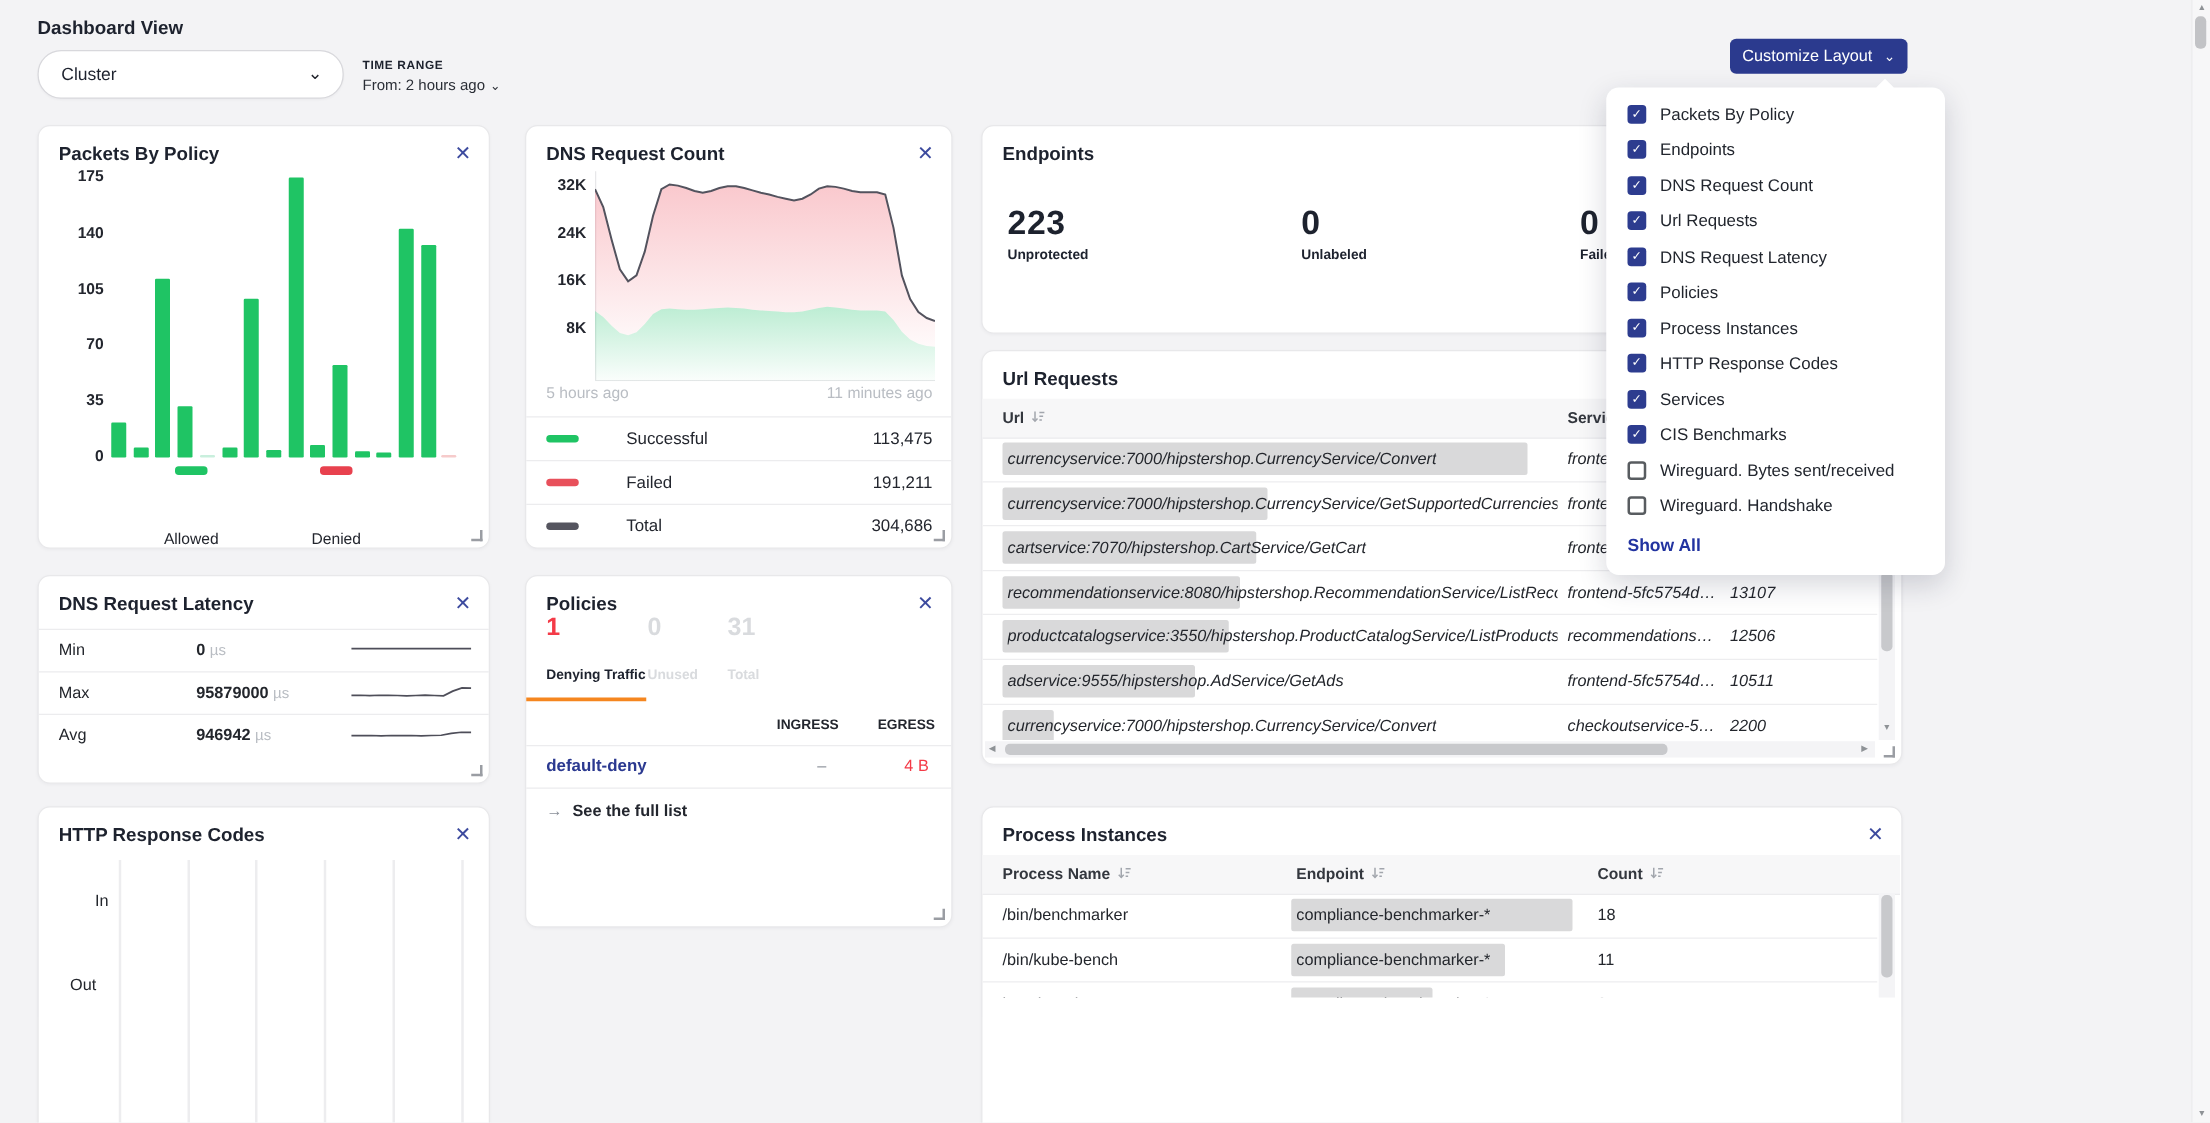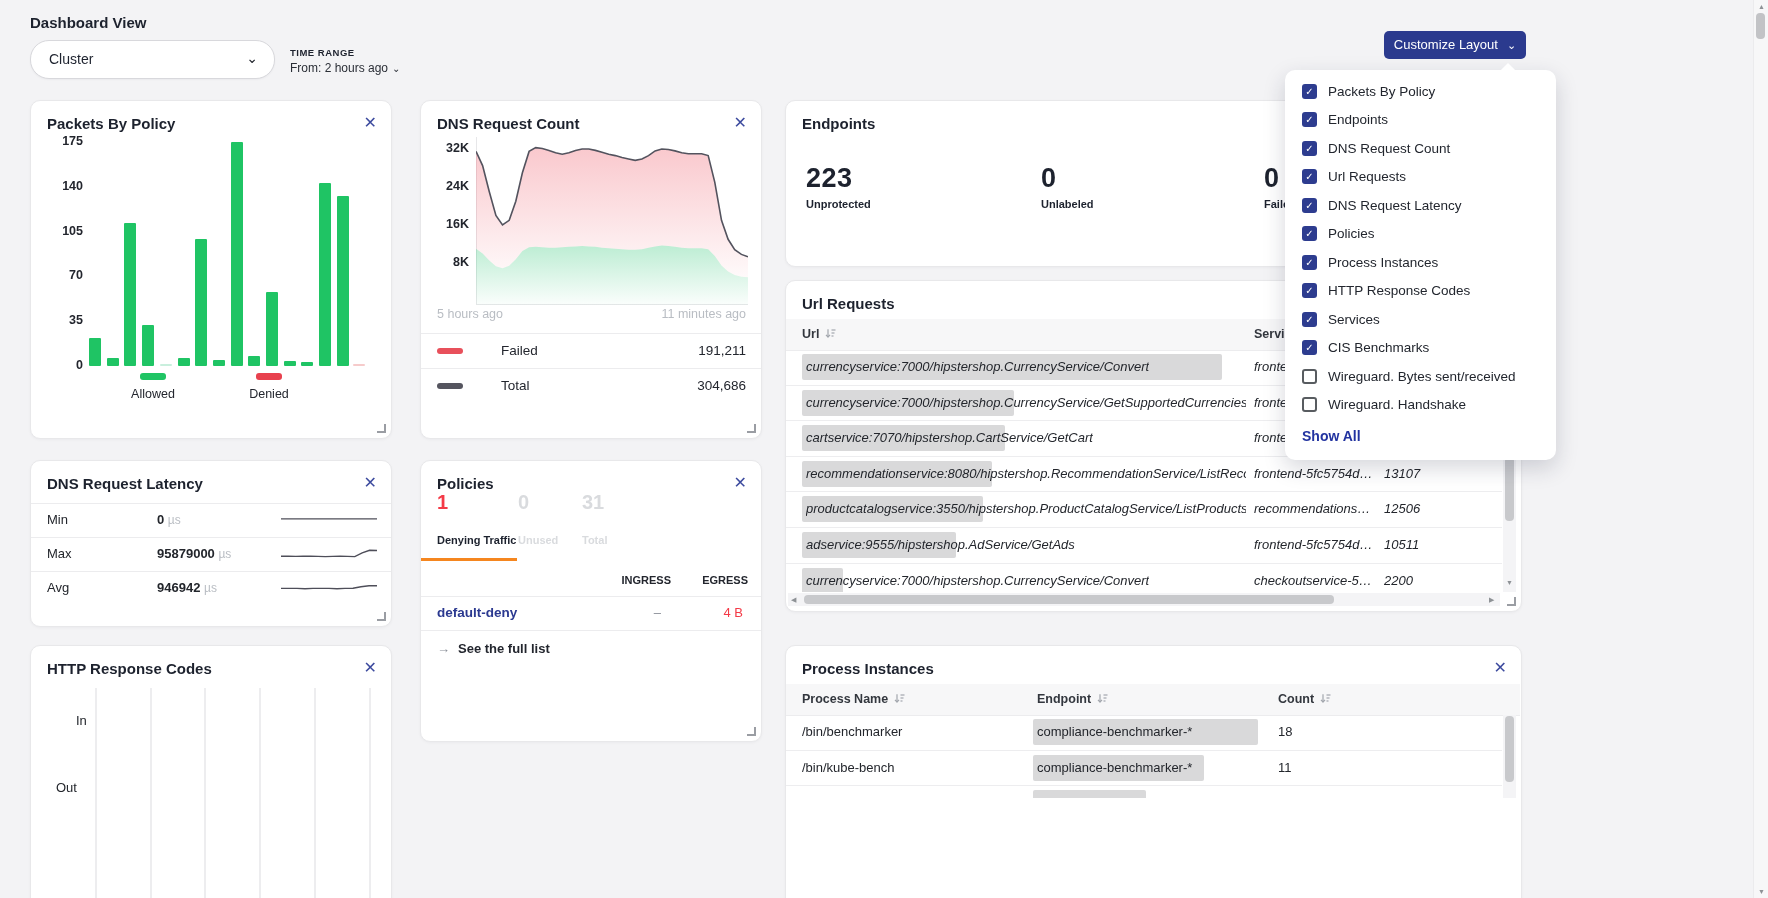--- a/index.html
+++ b/index.html
@@ -33,21 +33,21 @@
   #card-endpoints{left:785px;top:100px; width:735px; height:165px;}
   #card-url     {left:785px;top:280px; width:735px; height:330px;}
   #card-latency {left:30px; top:460px; width:360px; height:165px;}
   #card-policies{left:420px;top:460px; width:340px; height:280px;}
   #card-http    {left:30px; top:645px; width:360px; height:290px;}
   #card-process {left:785px;top:645px; width:735px; height:290px;}
 
   
   .ytick{position:absolute;left:8px;width:44px;text-align:right;font-size:12.5px;font-weight:600;color:#23262e;}
   .pbar{position:absolute;width:12px;border-radius:1px;}
-  .pleg{position:absolute;top:272px;width:90px;display:flex;flex-direction:column;align-items:center;}
+  .pleg{position:absolute;top:272px;width:90px;display:flex;flex-direction:column;align-items:center;gap:37px;}
   .plsw{width:26px;height:7px;border-radius:3px;}
   .pll{margin-top:7px;font-size:12.5px;color:#23262e;}
 
   
   #dns-plot{position:absolute;left:55px;top:32px;}
   .dytick{left:12px;width:36px;}
   .xl{position:absolute;top:206px;font-size:12.5px;color:#b9bdc3;}
   .xl-left{left:16px;} .xl-right{right:15px;}
   #dns-legend{position:absolute;left:0;right:0;top:232px;}
   .dlr{position:relative;height:34px;border-top:1px solid #ececee;}
@@ -200,20 +200,25 @@
     </defs>
     <line x1="0.5" y1="4" x2="0.5" y2="171.5" stroke="#e7e7e9"></line>
     <line x1="0" y1="171.5" x2="272" y2="171.5" stroke="#e7e7e9"></line>
     <path id="dns-band" fill="url(#gpink)" d="M0.0,18.4L6.6,32.6L13.3,58.8L19.9,82.5L26.5,92.0L33.2,87.3L39.8,68.3L46.4,39.8L53.1,18.4L59.7,14.6L66.3,15.5L73.0,17.4L79.6,19.8L86.2,21.2L92.9,19.8L99.5,17.4L106.1,16.0L112.8,16.0L119.4,17.4L126.0,19.3L132.7,21.2L139.3,22.6L146.0,24.5L152.6,26.0L159.2,27.4L165.9,26.0L172.5,22.6L179.1,17.9L185.8,16.0L192.4,16.5L199.0,17.9L205.7,19.8L212.3,20.8L218.9,20.8L225.6,20.8L232.2,22.6L238.8,49.3L245.5,87.3L252.1,106.3L258.7,116.7L265.4,121.4L272.0,123.8L272.0,144.3L265.4,143.8L258.7,141.9L252.1,138.6L245.5,132.4L238.8,122.9L232.2,116.2L225.6,115.3L218.9,115.3L212.3,115.3L205.7,114.8L199.0,113.8L192.4,112.9L185.8,112.4L179.1,113.4L172.5,114.8L165.9,116.2L159.2,116.7L152.6,116.7L146.0,116.2L139.3,115.8L132.7,115.3L126.0,114.8L119.4,113.8L112.8,113.4L106.1,112.9L99.5,113.4L92.9,113.8L86.2,114.3L79.6,114.8L73.0,114.8L66.3,114.3L59.7,113.8L53.1,114.3L46.4,118.1L39.8,126.2L33.2,132.8L26.5,135.2L19.9,133.3L13.3,127.6L6.6,120.5L0.0,115.8Z"></path>
     <path id="dns-green" fill="url(#ggreen)" d="M0.0,115.8L6.6,120.5L13.3,127.6L19.9,133.3L26.5,135.2L33.2,132.8L39.8,126.2L46.4,118.1L53.1,114.3L59.7,113.8L66.3,114.3L73.0,114.8L79.6,114.8L86.2,114.3L92.9,113.8L99.5,113.4L106.1,112.9L112.8,113.4L119.4,113.8L126.0,114.8L132.7,115.3L139.3,115.8L146.0,116.2L152.6,116.7L159.2,116.7L165.9,116.2L172.5,114.8L179.1,113.4L185.8,112.4L192.4,112.9L199.0,113.8L205.7,114.8L212.3,115.3L218.9,115.3L225.6,115.3L232.2,116.2L238.8,122.9L245.5,132.4L252.1,138.6L258.7,141.9L265.4,143.8L272.0,144.3L272,172L0,172Z"></path>
     <path id="dns-line" fill="none" stroke="#53535e" stroke-width="1.6" d="M0.0,18.4L6.6,32.6L13.3,58.8L19.9,82.5L26.5,92.0L33.2,87.3L39.8,68.3L46.4,39.8L53.1,18.4L59.7,14.6L66.3,15.5L73.0,17.4L79.6,19.8L86.2,21.2L92.9,19.8L99.5,17.4L106.1,16.0L112.8,16.0L119.4,17.4L126.0,19.3L132.7,21.2L139.3,22.6L146.0,24.5L152.6,26.0L159.2,27.4L165.9,26.0L172.5,22.6L179.1,17.9L185.8,16.0L192.4,16.5L199.0,17.9L205.7,19.8L212.3,20.8L218.9,20.8L225.6,20.8L232.2,22.6L238.8,49.3L245.5,87.3L252.1,106.3L258.7,116.7L265.4,121.4L272.0,123.8"></path>
   </svg>
   <span class="xl xl-left">5 hours ago</span>
   <span class="xl xl-right">11 minutes ago</span>
   <div id="dns-legend">
+      <div class="dlr">
+         <span class="dlsw" style="background:#1fc464"></span>
+         <span class="dll">Successful</span>
+         <span class="dlv">113,475</span>
+       </div>
       <div class="dlr">
          <span class="dlsw" style="background:#e8505b"></span>
          <span class="dll">Failed</span>
          <span class="dlv">191,211</span>
        </div>
       <div class="dlr">
          <span class="dlsw" style="background:#55555f"></span>
          <span class="dll">Total</span>
          <span class="dlv">304,686</span>
        </div>

